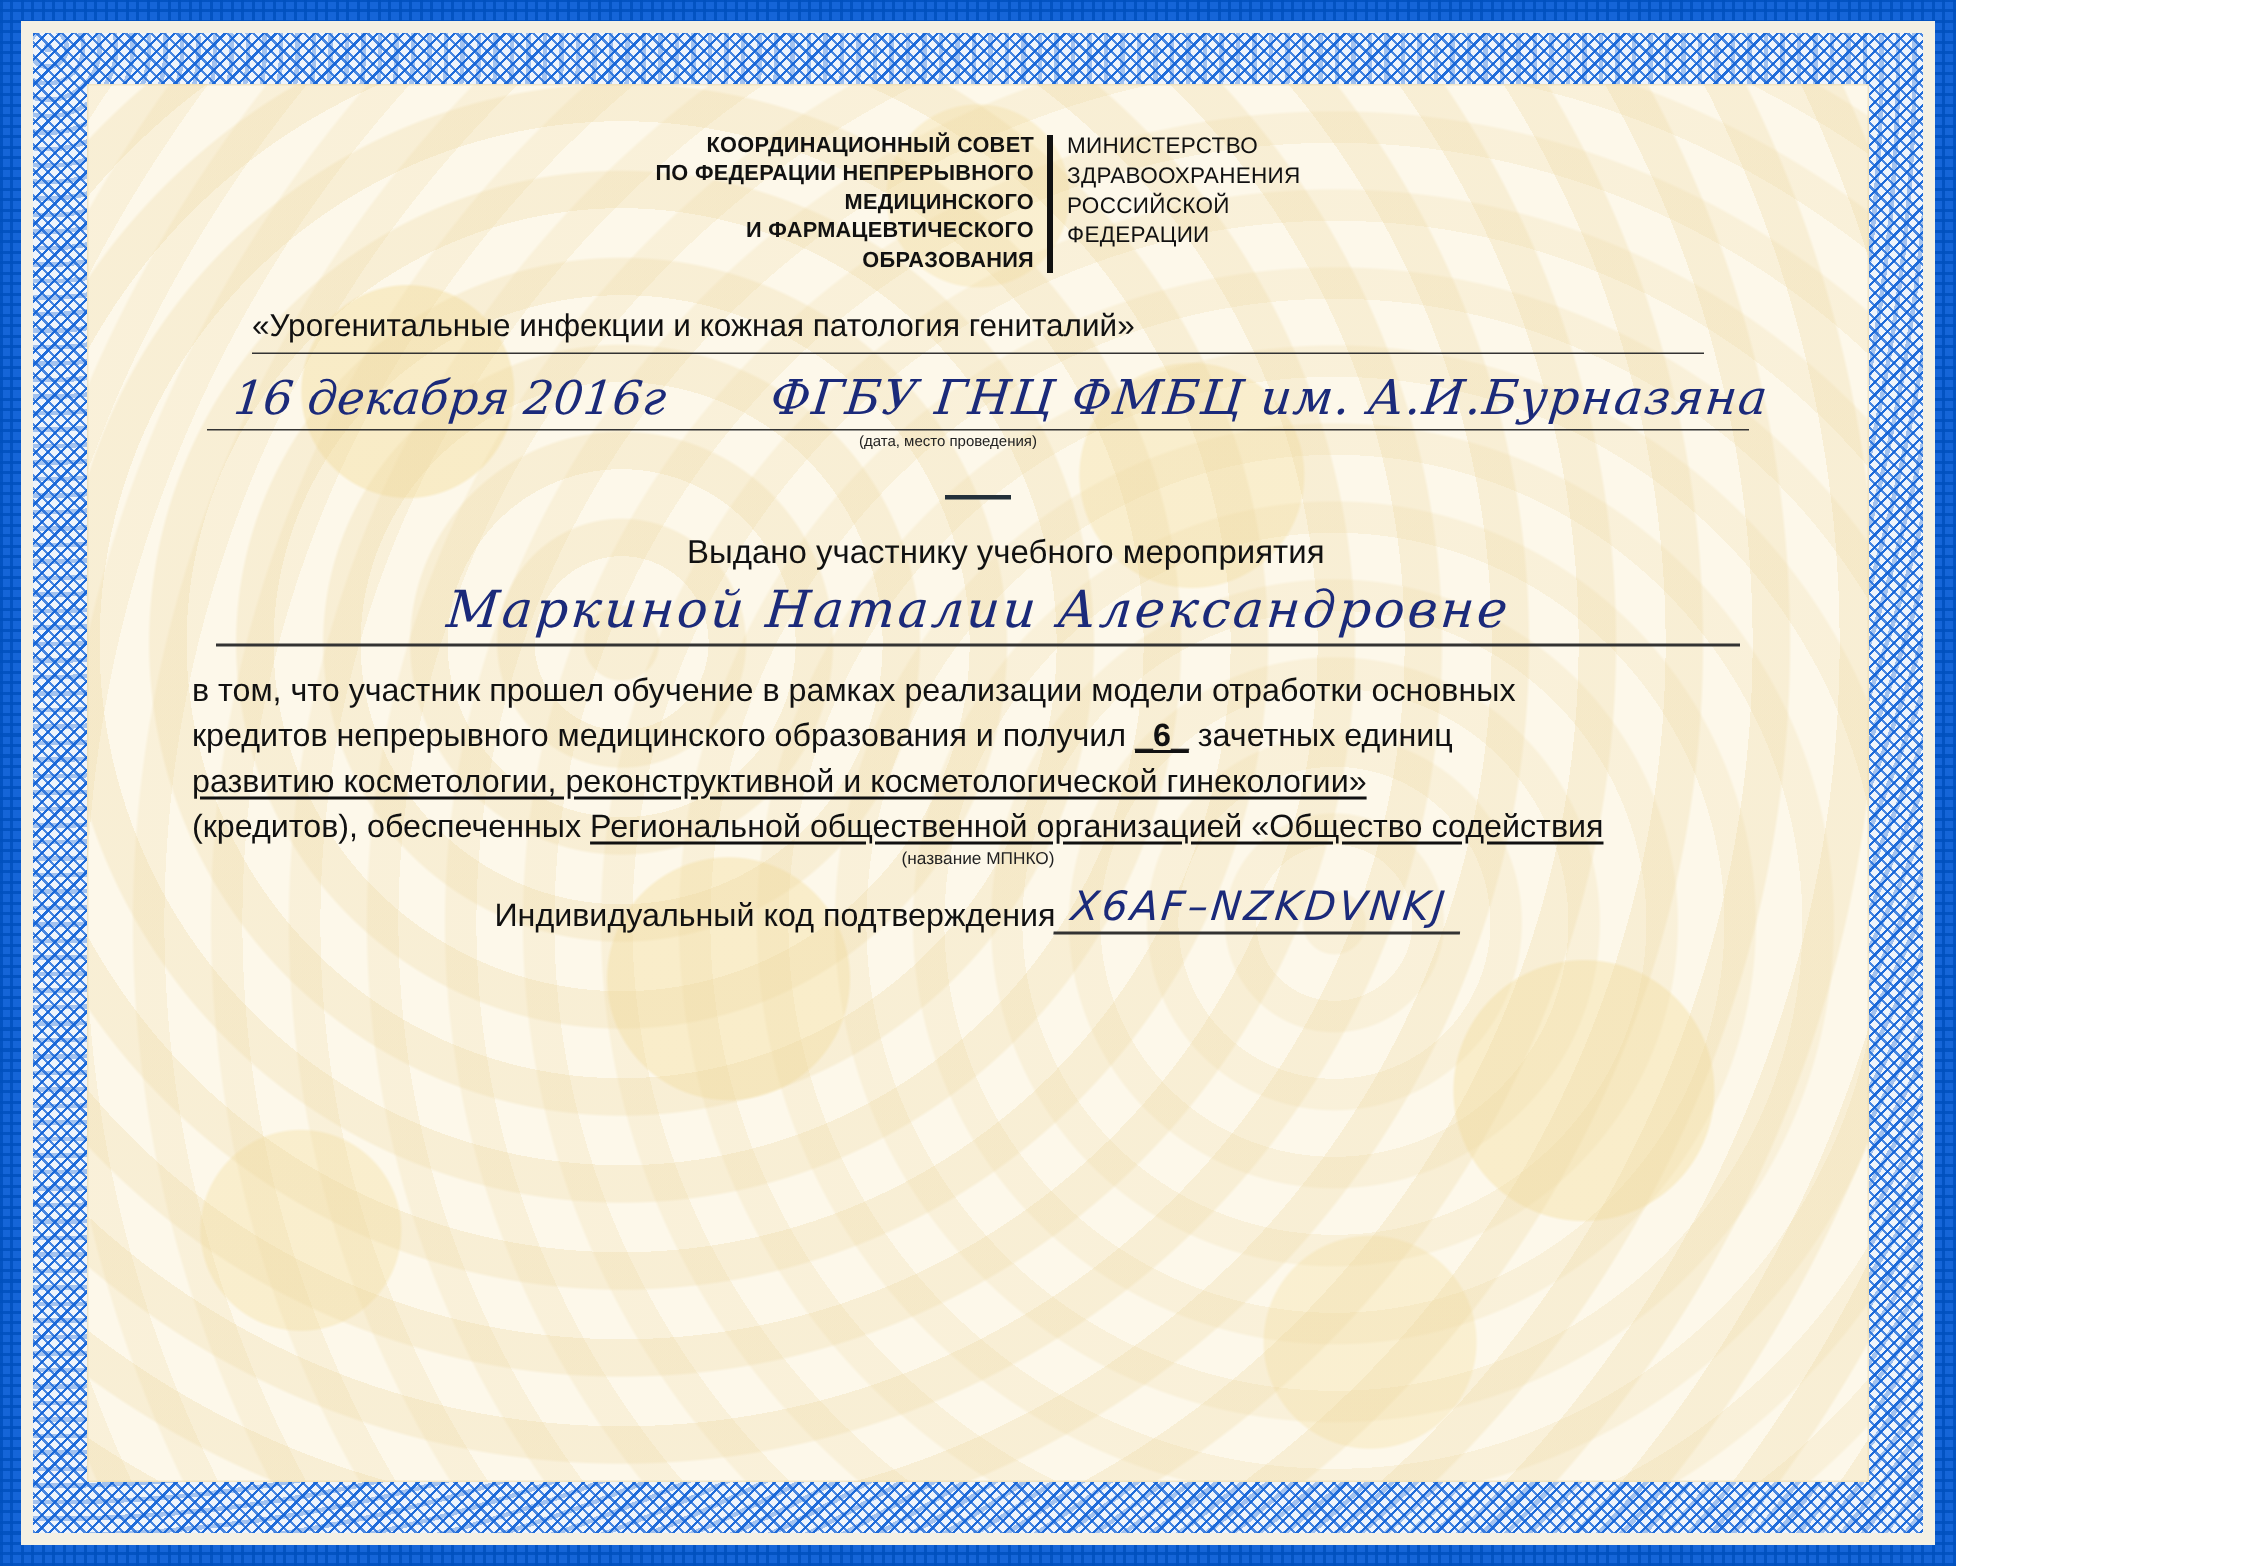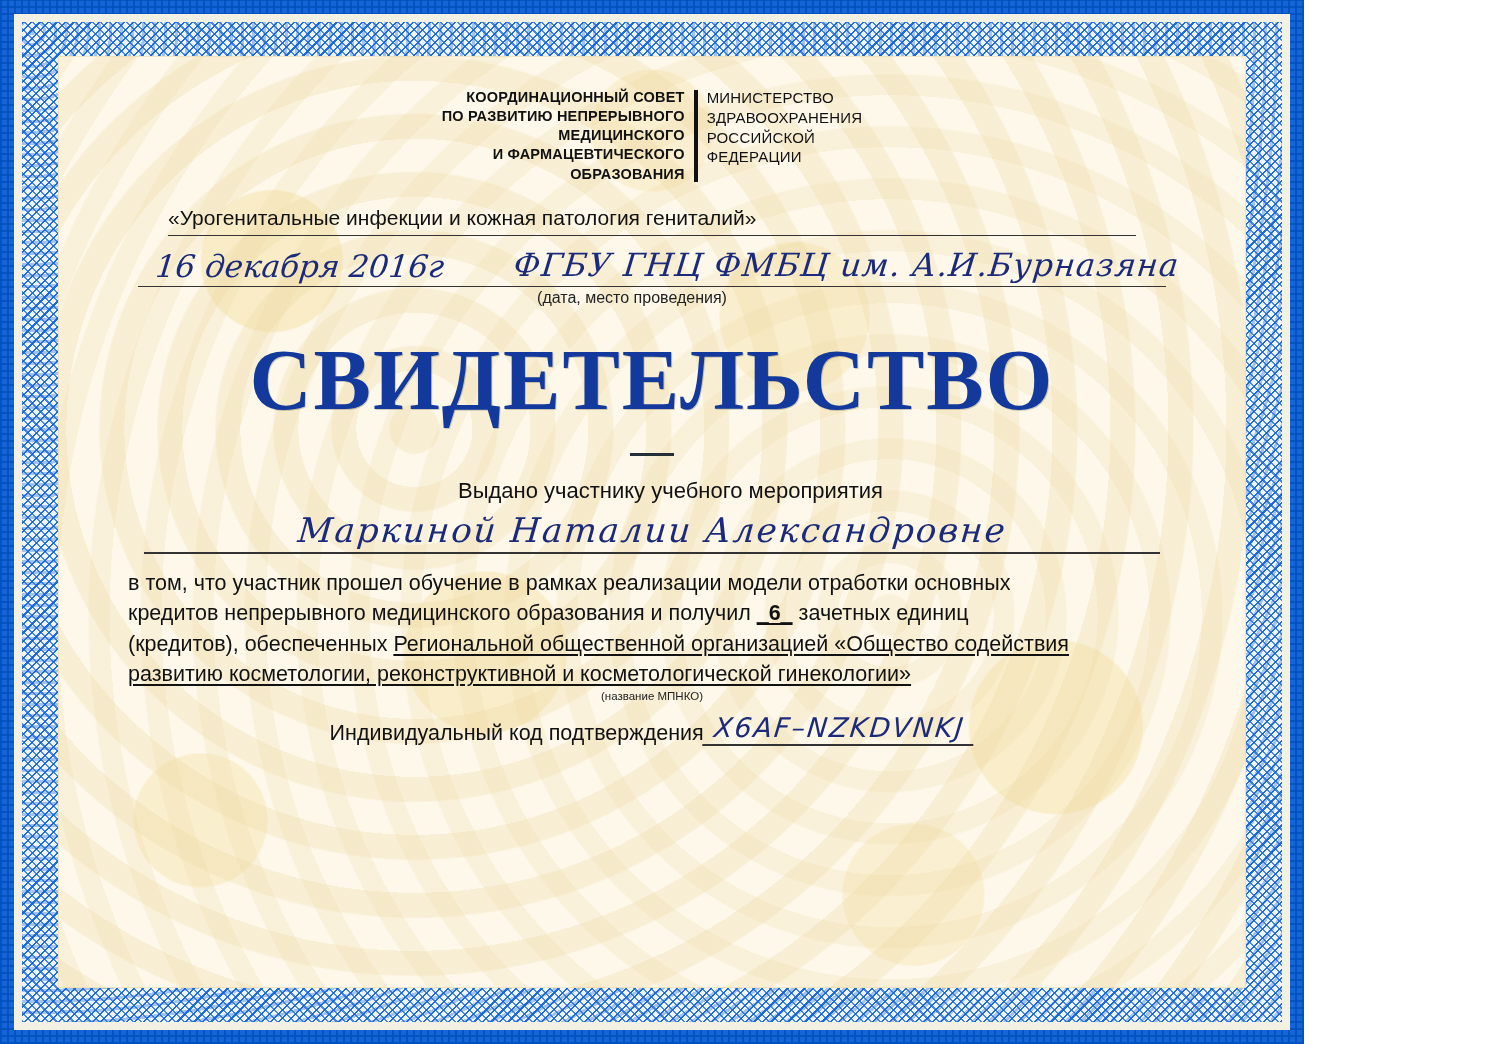--- a/index.html
+++ b/index.html
@@ -148,21 +148,21 @@
     padding-left: 18px;
   }
   .hand-place {
     font-size: 32px;
     transform: skewX(-6deg);
     padding-left: 70px;
     letter-spacing: 1px;
   }
   .caption-2 {
     text-align: center;
-    font-size: 16px;
+    font-size: 10px;
     color: #222;
     margin-top: 2px;
     margin-left: -40px;
   }
 
   
   .main-title {
     text-align: center;
     font-family: "Liberation Serif", serif;
     font-weight: bold;
@@ -255,21 +255,21 @@
   <div class="border-outer"></div>
   <div class="border-inner-white"></div>
   <div class="border-band"></div>
   <div class="paper"></div>
 
   <div class="content">
 
     <div class="header">
       <div class="header-left">
         <div>КООРДИНАЦИОННЫЙ СОВЕТ</div>
-        <div>ПО РАЗВИТИЮ НЕПРЕРЫВНОГО</div>
+        <div>ПО ФЕДЕРАЦИИ НЕПРЕРЫВНОГО</div>
         <div>МЕДИЦИНСКОГО</div>
         <div>И ФАРМАЦЕВТИЧЕСКОГО</div>
         <div>ОБРАЗОВАНИЯ</div>
       </div>
       <div class="header-divider"></div>
       <div class="header-right">
         <div>МИНИСТЕРСТВО</div>
         <div>ЗДРАВООХРАНЕНИЯ</div>
         <div>РОССИЙСКОЙ</div>
         <div>ФЕДЕРАЦИИ</div>
@@ -277,42 +277,41 @@
     </div>
 
     <div class="event-line">«Урогенитальные инфекции и кожная патология гениталий»</div>
 
     <div class="hand-row">
       <span class="hand hand-date">16 декабря 2016г</span>
       <span class="hand hand-place">ФГБУ ГНЦ ФМБЦ им. А.И.Бурназяна</span>
     </div>
     <div class="caption caption-2">(дата, место проведения)</div>
 
-    <div class="main-title">СВИДЕТЕЛЬСТВО</div>
     <div class="rule-short"></div>
 
     <div class="issued-to">Выдано участнику учебного мероприятия</div>
 
     <div class="name-line">
       <span class="hand-name">Маркиной Наталии Александровне</span>
     </div>
 
     <div class="body-text">
       <div>в том, что участник прошел обучение в рамках реализации модели отработки основных</div>
       <div>
         <span>кредитов непрерывного медицинского образования и получил</span>
         <span class="credits">_6_</span>
         <span>зачетных единиц</span>
       </div>
       <div>
+        <span class="u">развитию косметологии, реконструктивной и косметологической гинекологии»</span>
+      </div>
+      <div>
         <span>(кредитов), обеспеченных</span>
         <span class="u">Региональной общественной организацией «Общество содействия</span>
-      </div>
-      <div>
-        <span class="u">развитию косметологии, реконструктивной и косметологической гинекологии»</span>
       </div>
     </div>
     <div class="caption-3">(название МПНКО)</div>
 
     <div class="code-row">
       <span>Индивидуальный код подтверждения</span>
       <span class="code-value">X6AF–NZKDVNKJ</span>
     </div>
 
   </div>

